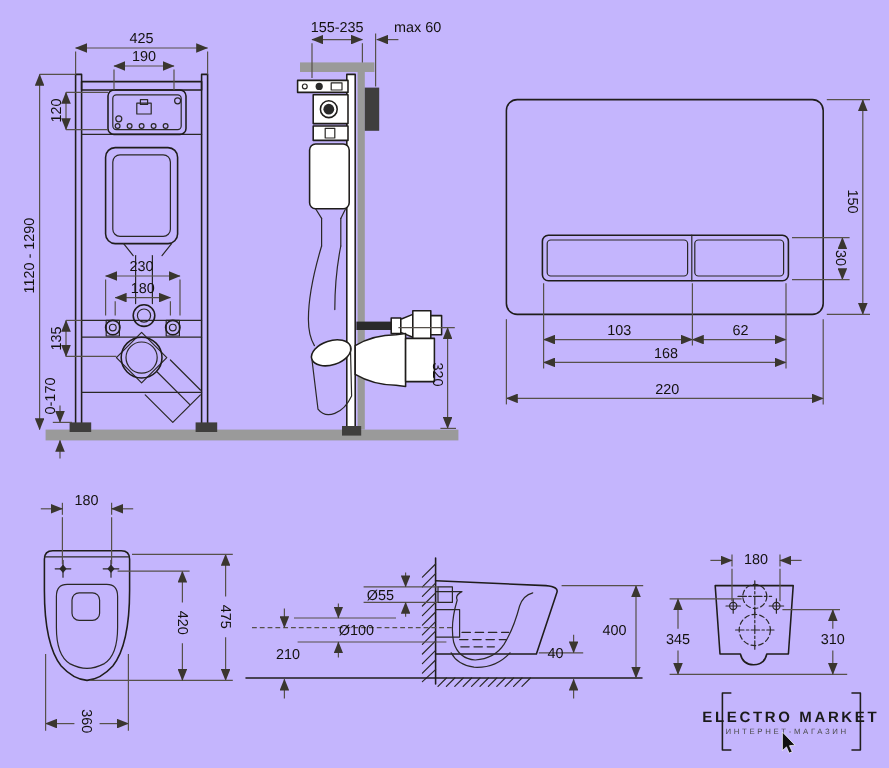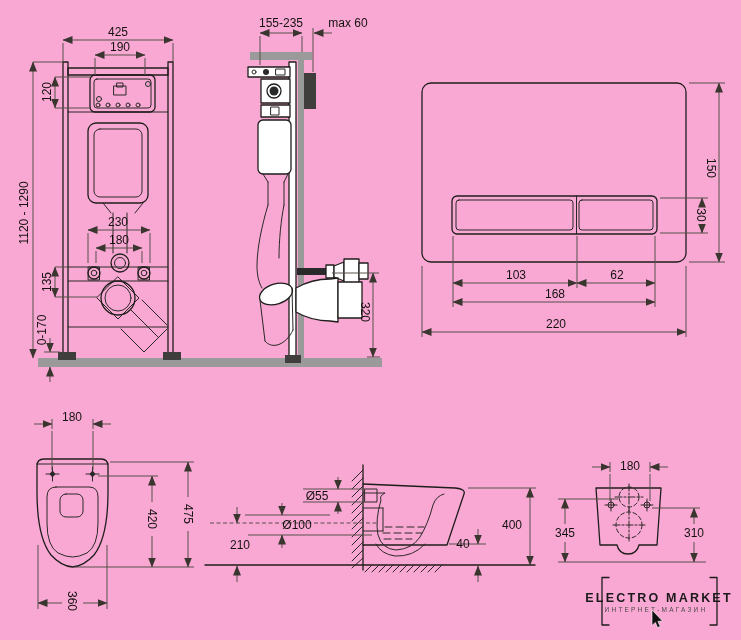--- a/index.html
+++ b/index.html
@@ -1,18 +1,18 @@
 <!DOCTYPE html>
 <html><head>
 <meta charset="utf-8">
 <style>
   html,body{margin:0;padding:0;background:#fff;}
   body{width:741px;height:640px;position:relative;overflow:hidden;
        font-family:"Liberation Sans",sans-serif;}
-  #canvas{position:absolute;inset:0;background:#f9a8d4;}
+  #canvas{position:absolute;inset:0;background:#c4b5fd;}
   svg.view{position:absolute;overflow:visible;}
   .o{fill:none;stroke:#1f1d1b;stroke-width:1.3;stroke-linejoin:round;stroke-linecap:round;}
   .o1{fill:none;stroke:#2a2826;stroke-width:1;stroke-linejoin:round;stroke-linecap:round;}
   .fw{fill:#fff;stroke:#1f1d1b;stroke-width:1.3;stroke-linejoin:round;}
   .d{fill:none;stroke:#56504a;stroke-width:1;}
   .dash{stroke-dasharray:4 2.5;}
   .cross{stroke-dasharray:7 2 2 2;}
   .t{font-size:12px;fill:#14120f;}
   .gray{fill:#9a9a9a;}
   .dark{fill:#3f3e3d;}

